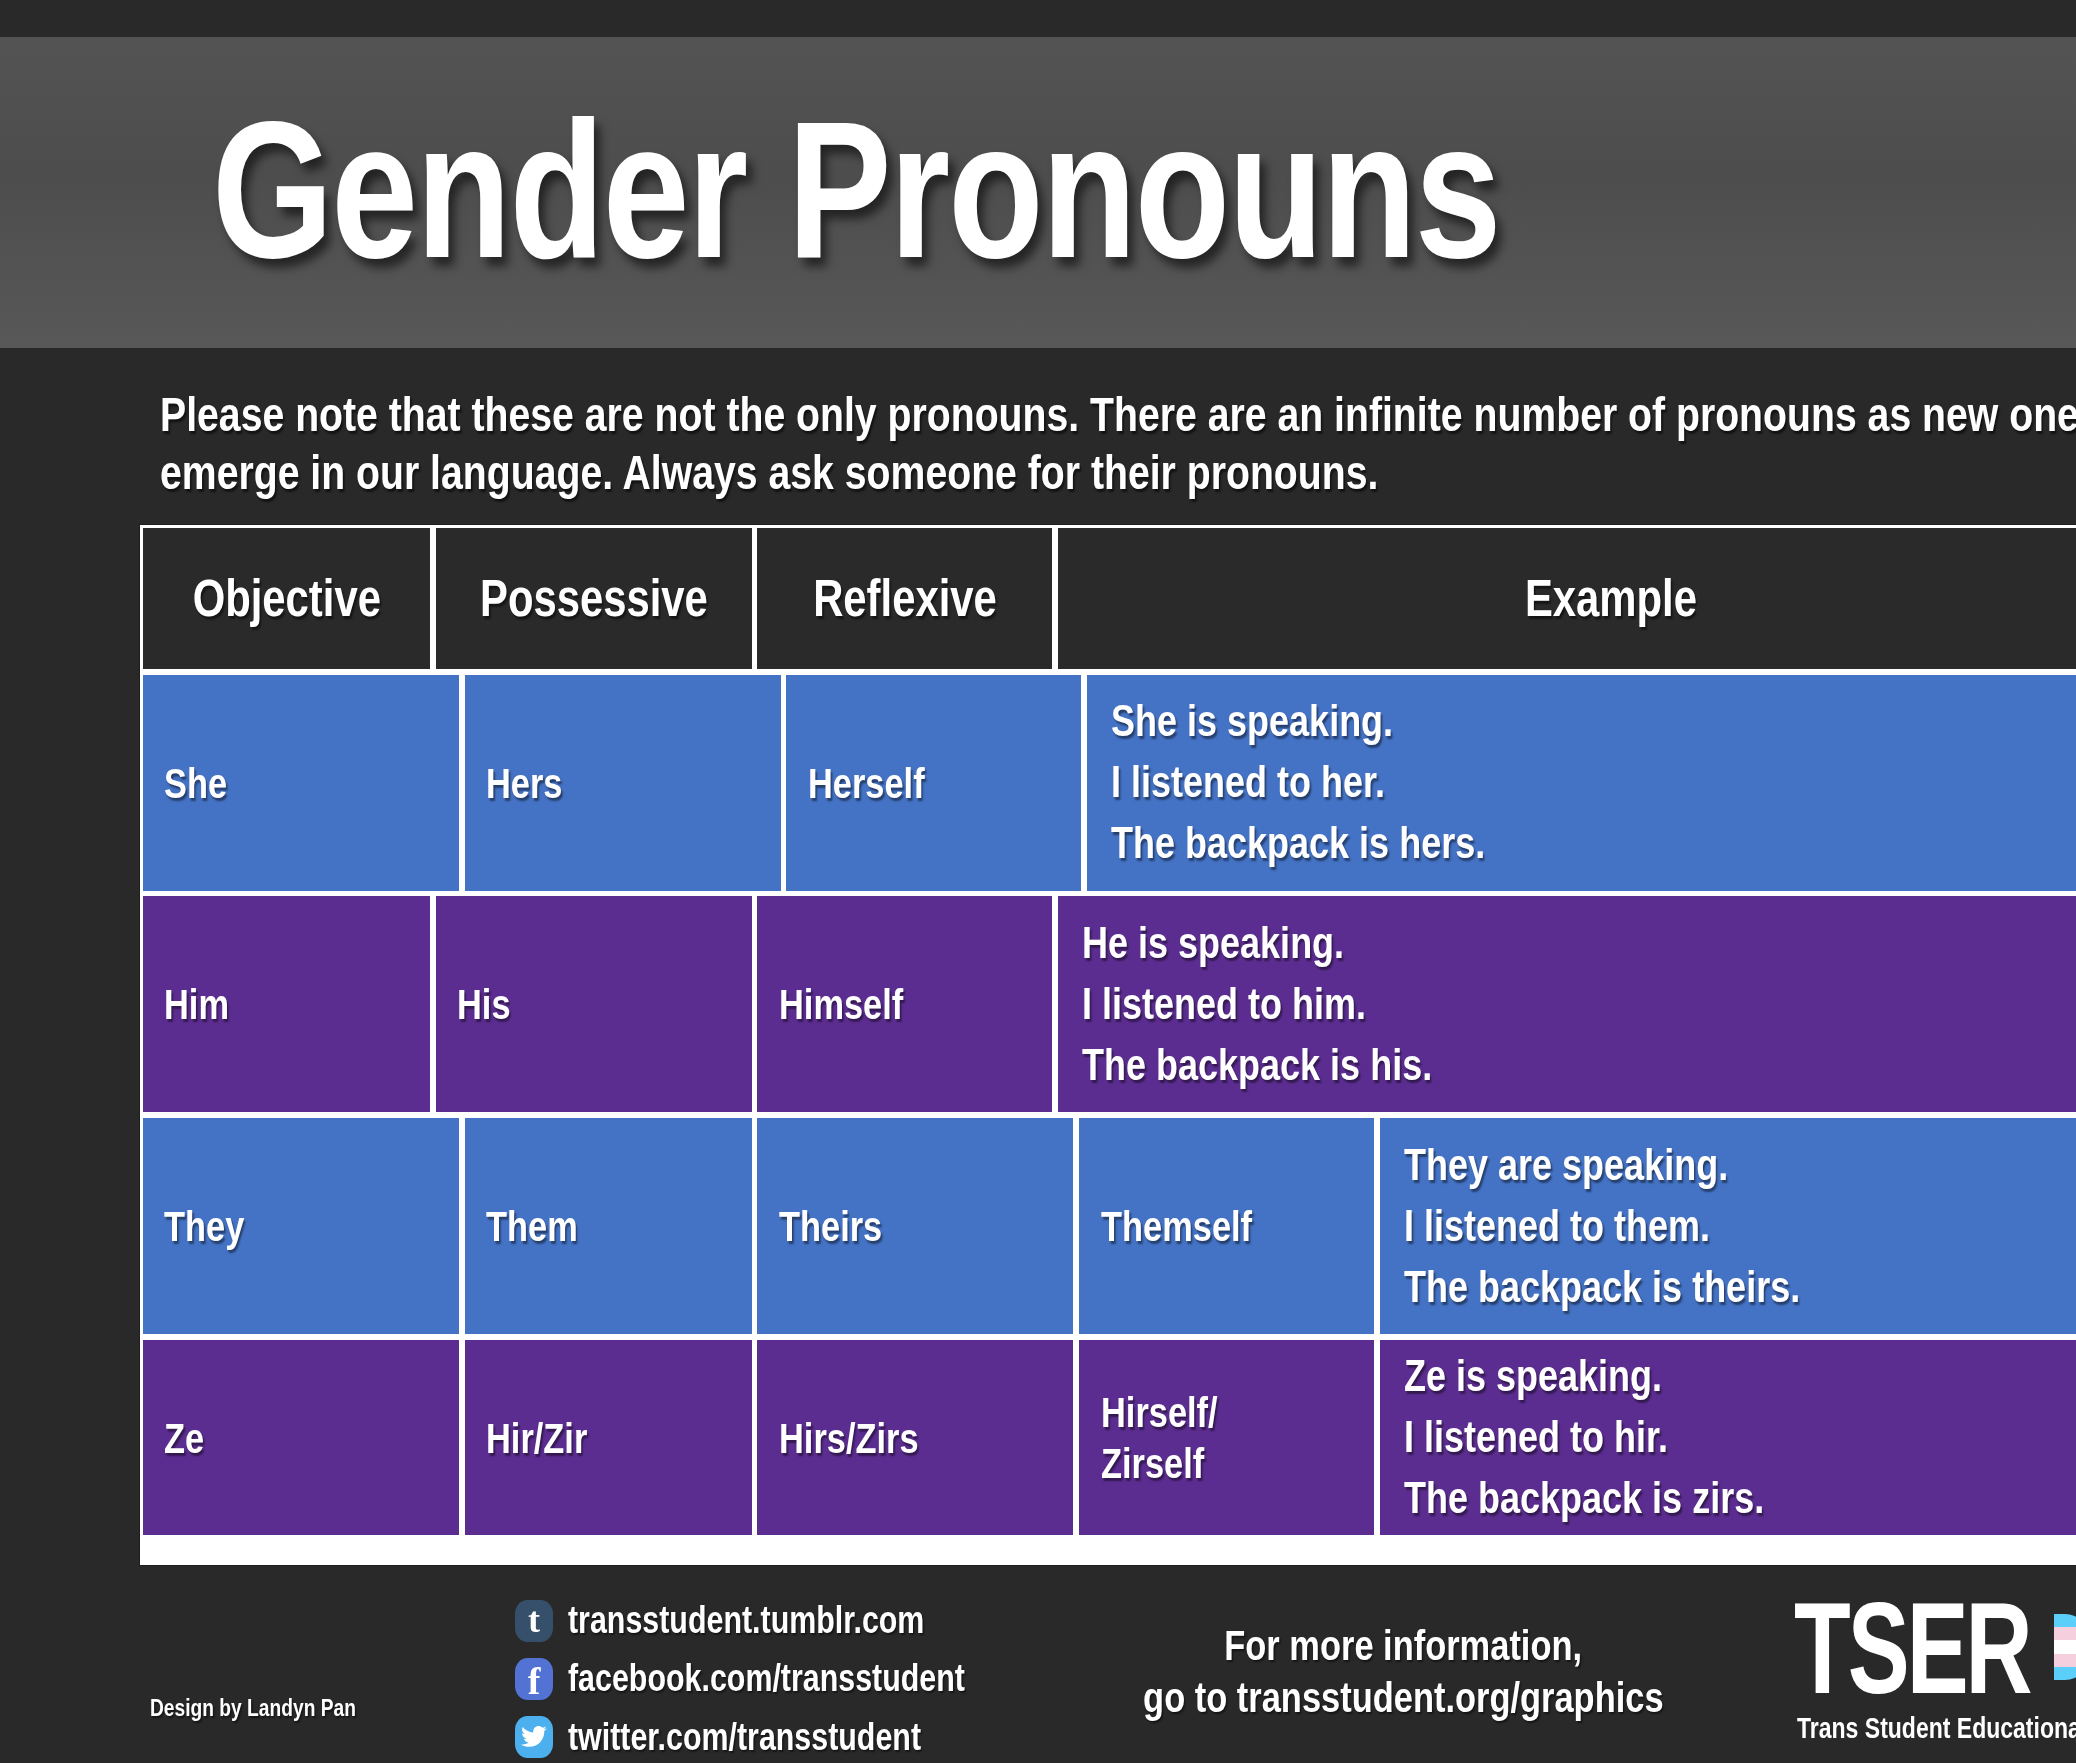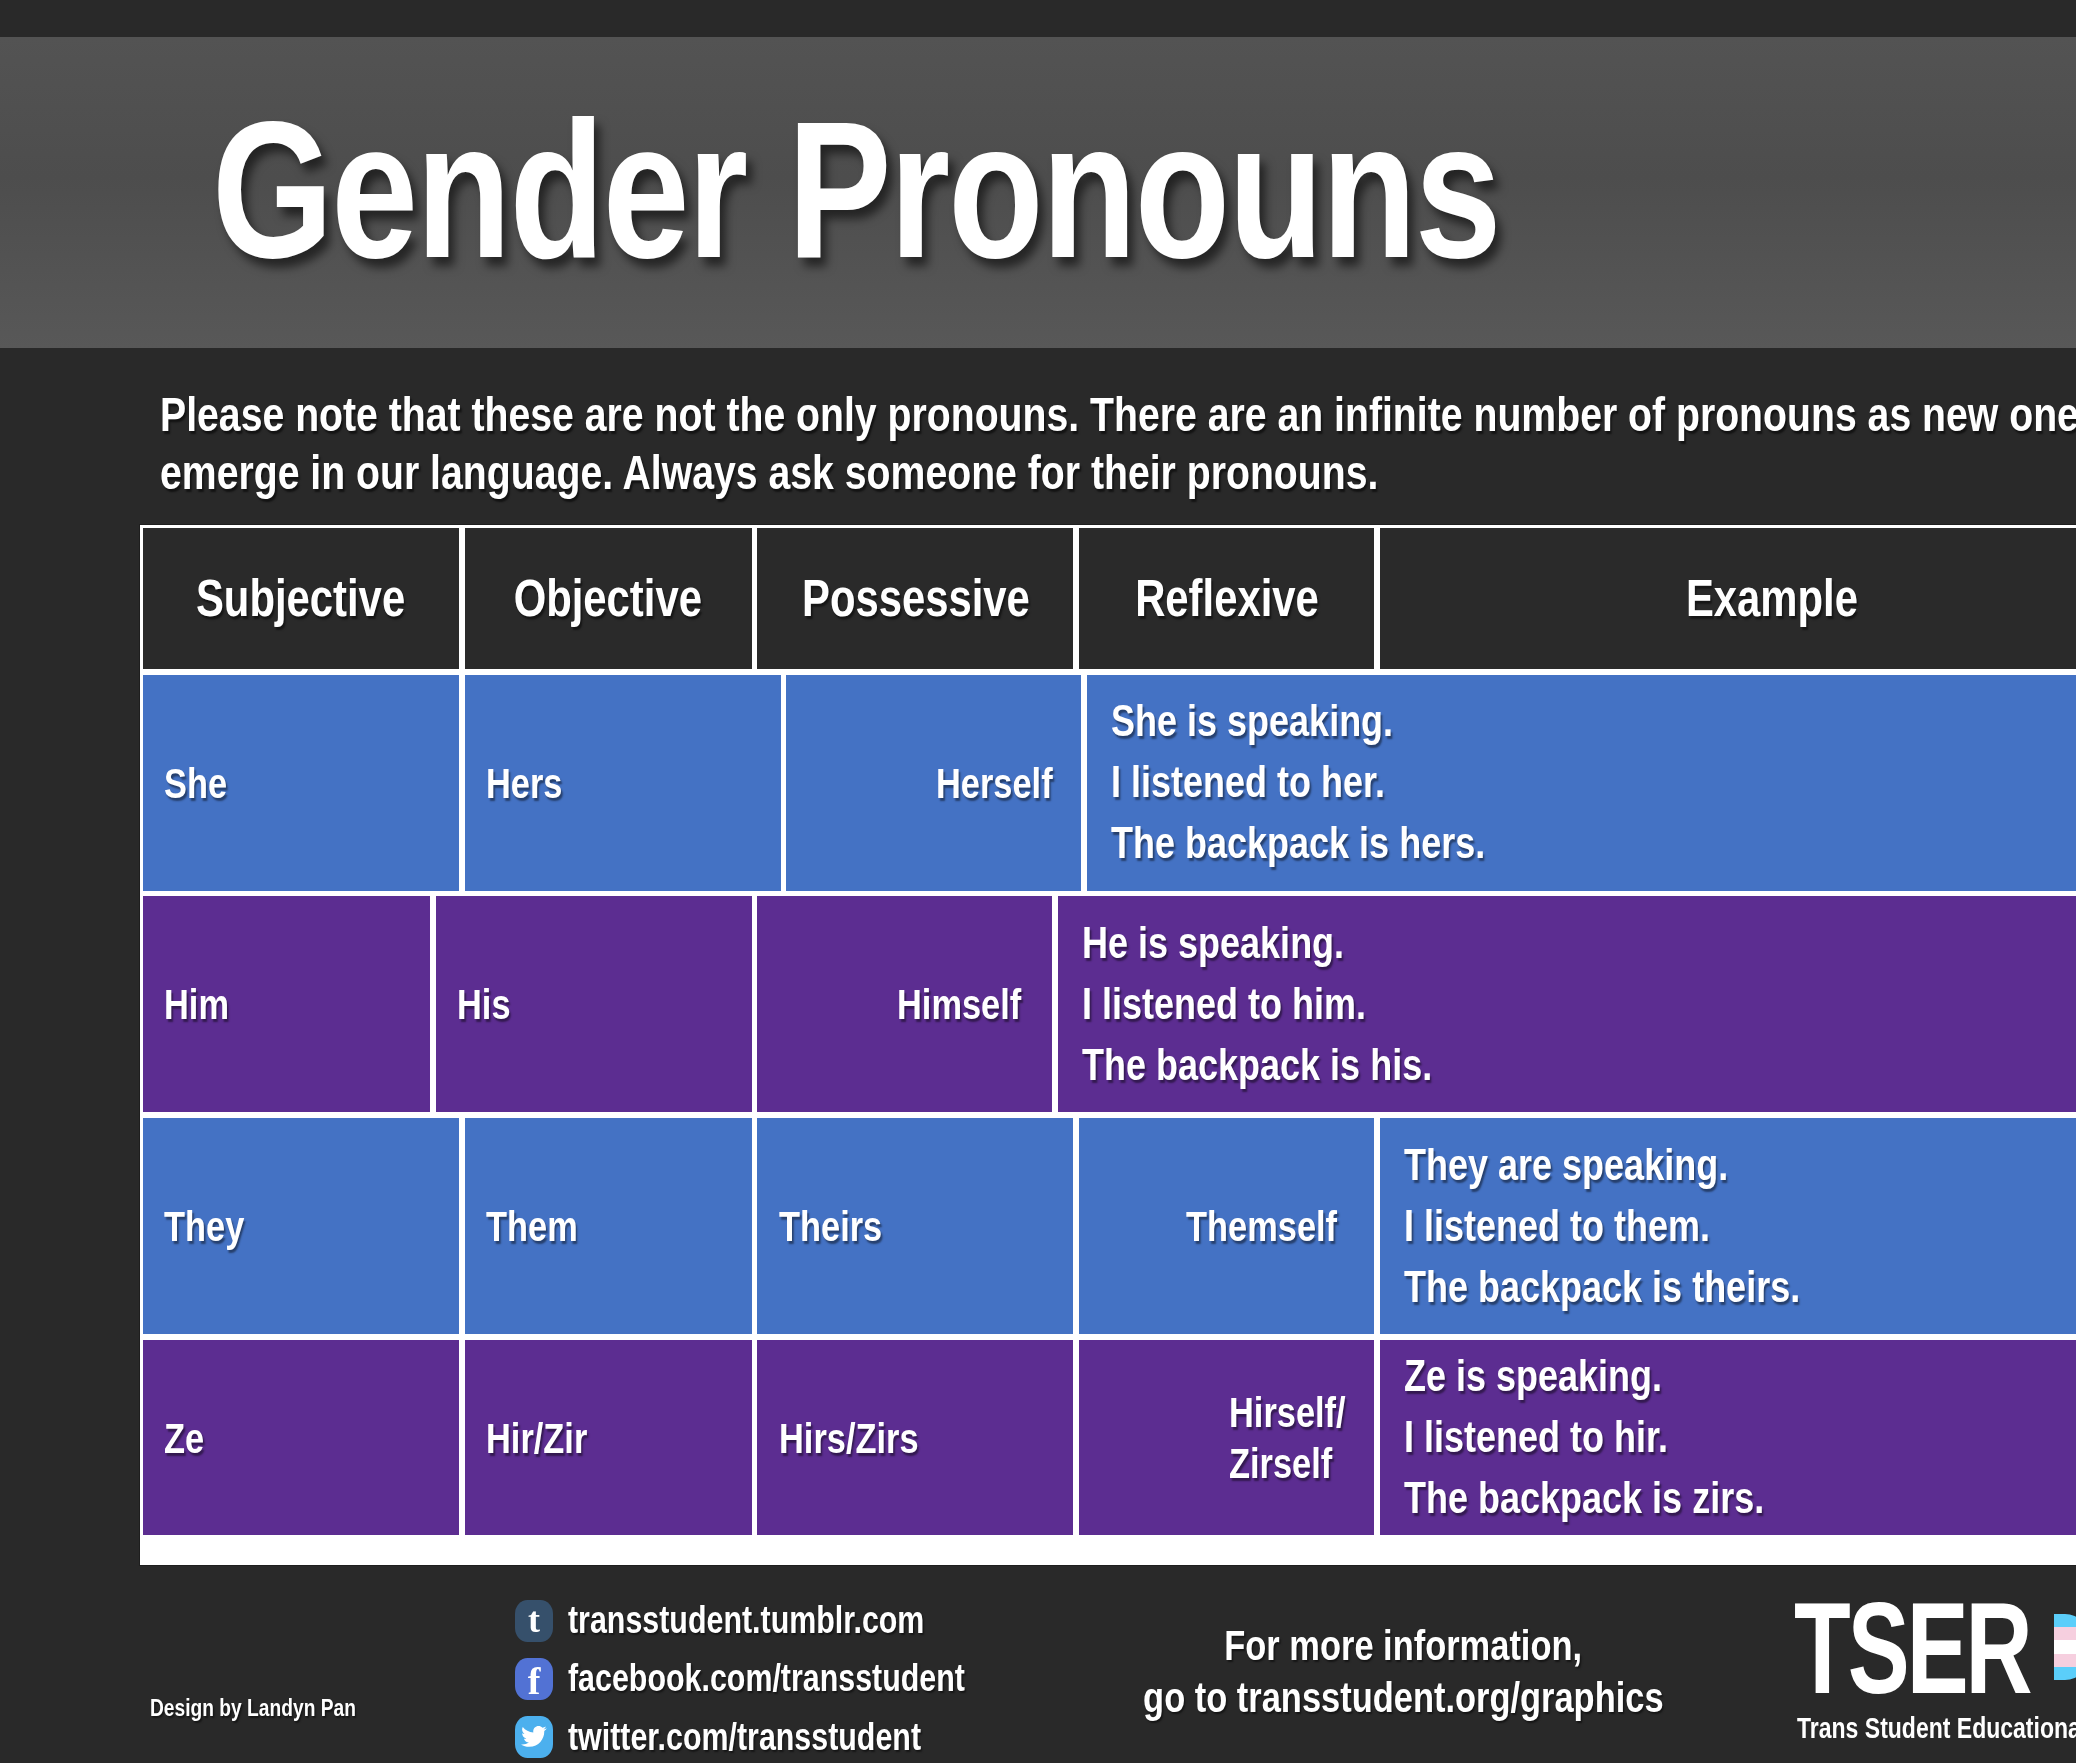--- a/index.html
+++ b/index.html
@@ -97,21 +97,21 @@
 
   .tcell {
     position: relative;
     display: flex;
     align-items: center;
     overflow: hidden;
   }
   .c1 { width: 316px; flex: 0 0 316px; }
   .c2 { width: 287px; flex: 0 0 287px; }
   .c3 { width: 316px; flex: 0 0 316px; }
-  .c4 { width: 295px; flex: 0 0 295px; justify-content: flex-end; }
+  .c4 { width: 295px; flex: 0 0 295px; }
   .c5 { flex: 1 1 auto; }
 
   .row-head .tcell { background: #2a2a2a; height: 141px; }
   .row-blue .tcell { background: #4472c4; }
   .row-purple .tcell { background: #5c2d91; }
 
   .row-data .tcell { height: 216px; }
   .row-data.row-last .tcell { height: 195px; }
 
   .head-text {
@@ -286,23 +286,20 @@
   </div>
 
   <div class="subtitle">
     <span class="sub-line"><span class="cond">Please note that these are not the only pronouns. There are an infinite number of pronouns as new ones</span></span>
     <span class="sub-line"><span class="cond">emerge in our language. Always ask someone for their pronouns.</span></span>
   </div>
 
   <div class="table-wrap">
 
     <div class="trow row-head">
-      <div class="tcell c1">
-          <div class="head-text"><span class="cond cond-c">Subjective</span></div>
-        </div>
       <div class="tcell c2">
           <div class="head-text"><span class="cond cond-c">Objective</span></div>
         </div>
       <div class="tcell c3">
           <div class="head-text"><span class="cond cond-c">Possessive</span></div>
         </div>
       <div class="tcell c4">
           <div class="head-text"><span class="cond cond-c">Reflexive</span></div>
         </div>
       <div class="tcell c5">

